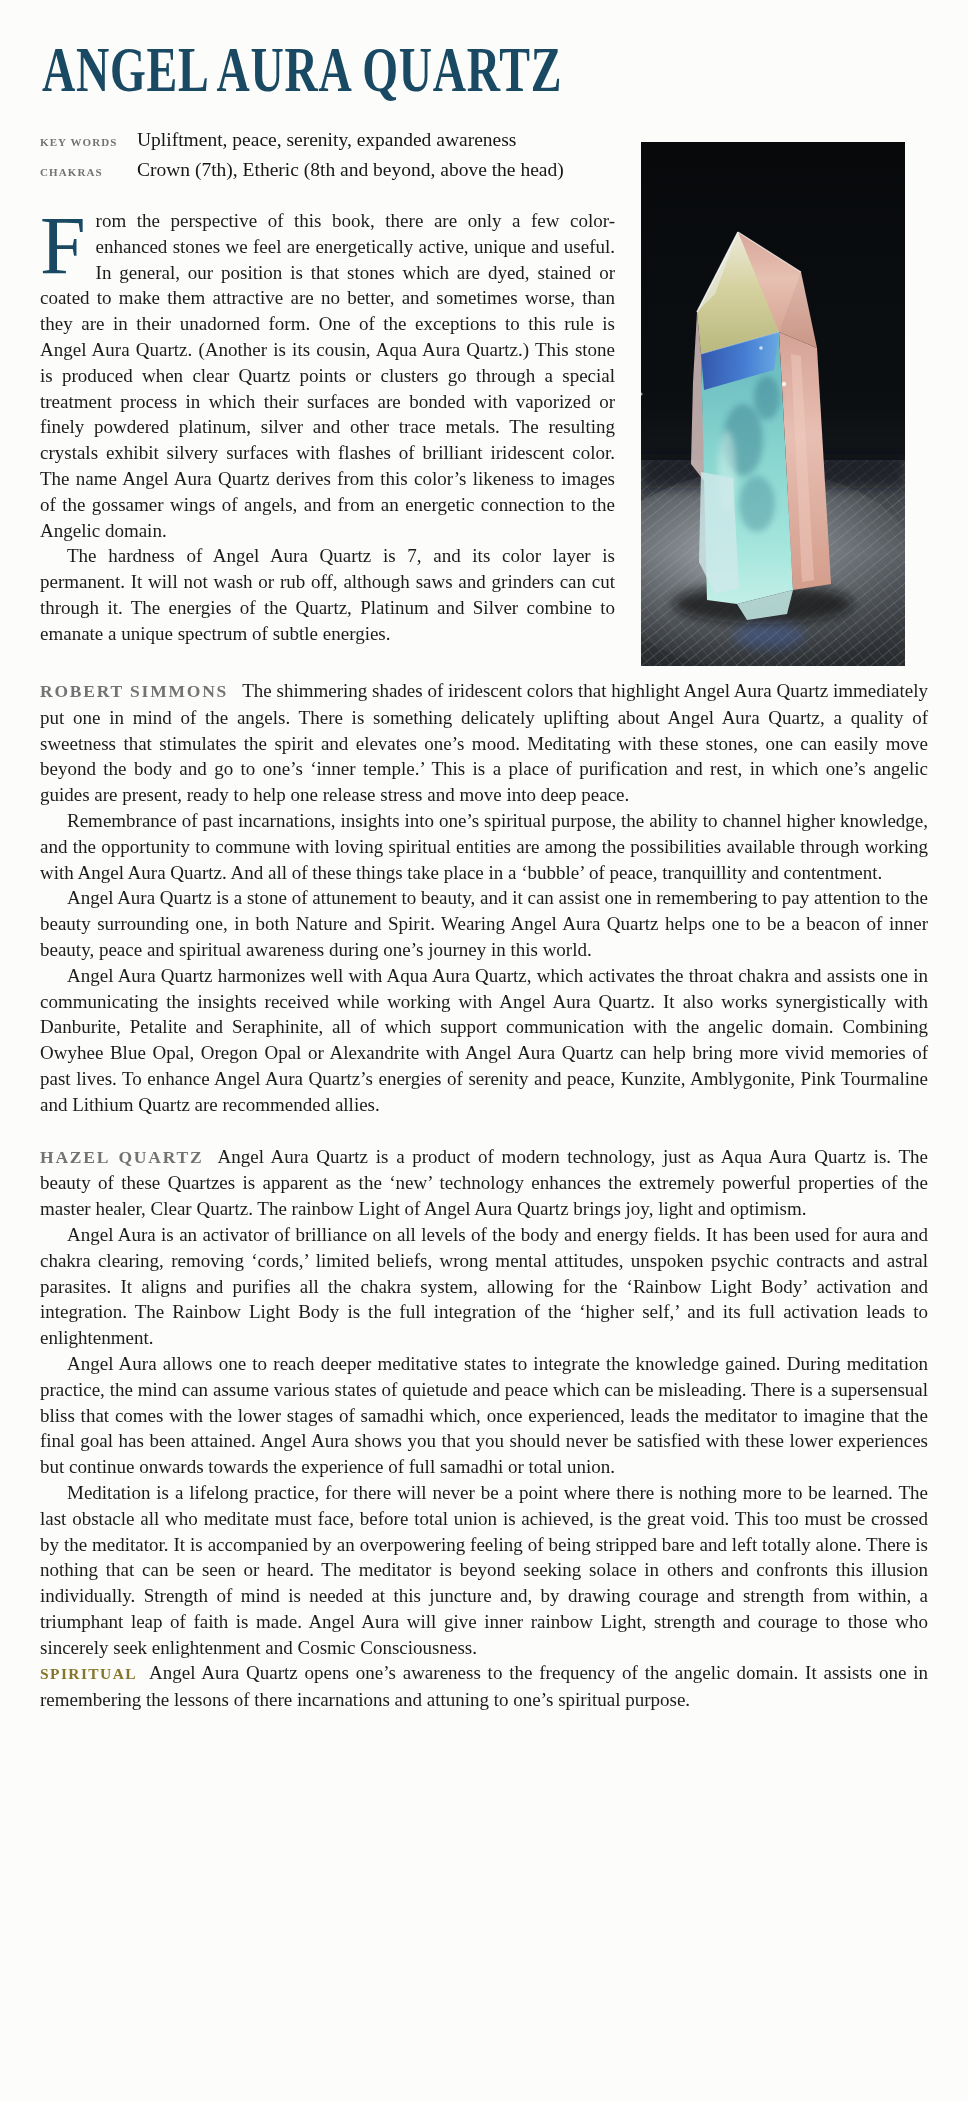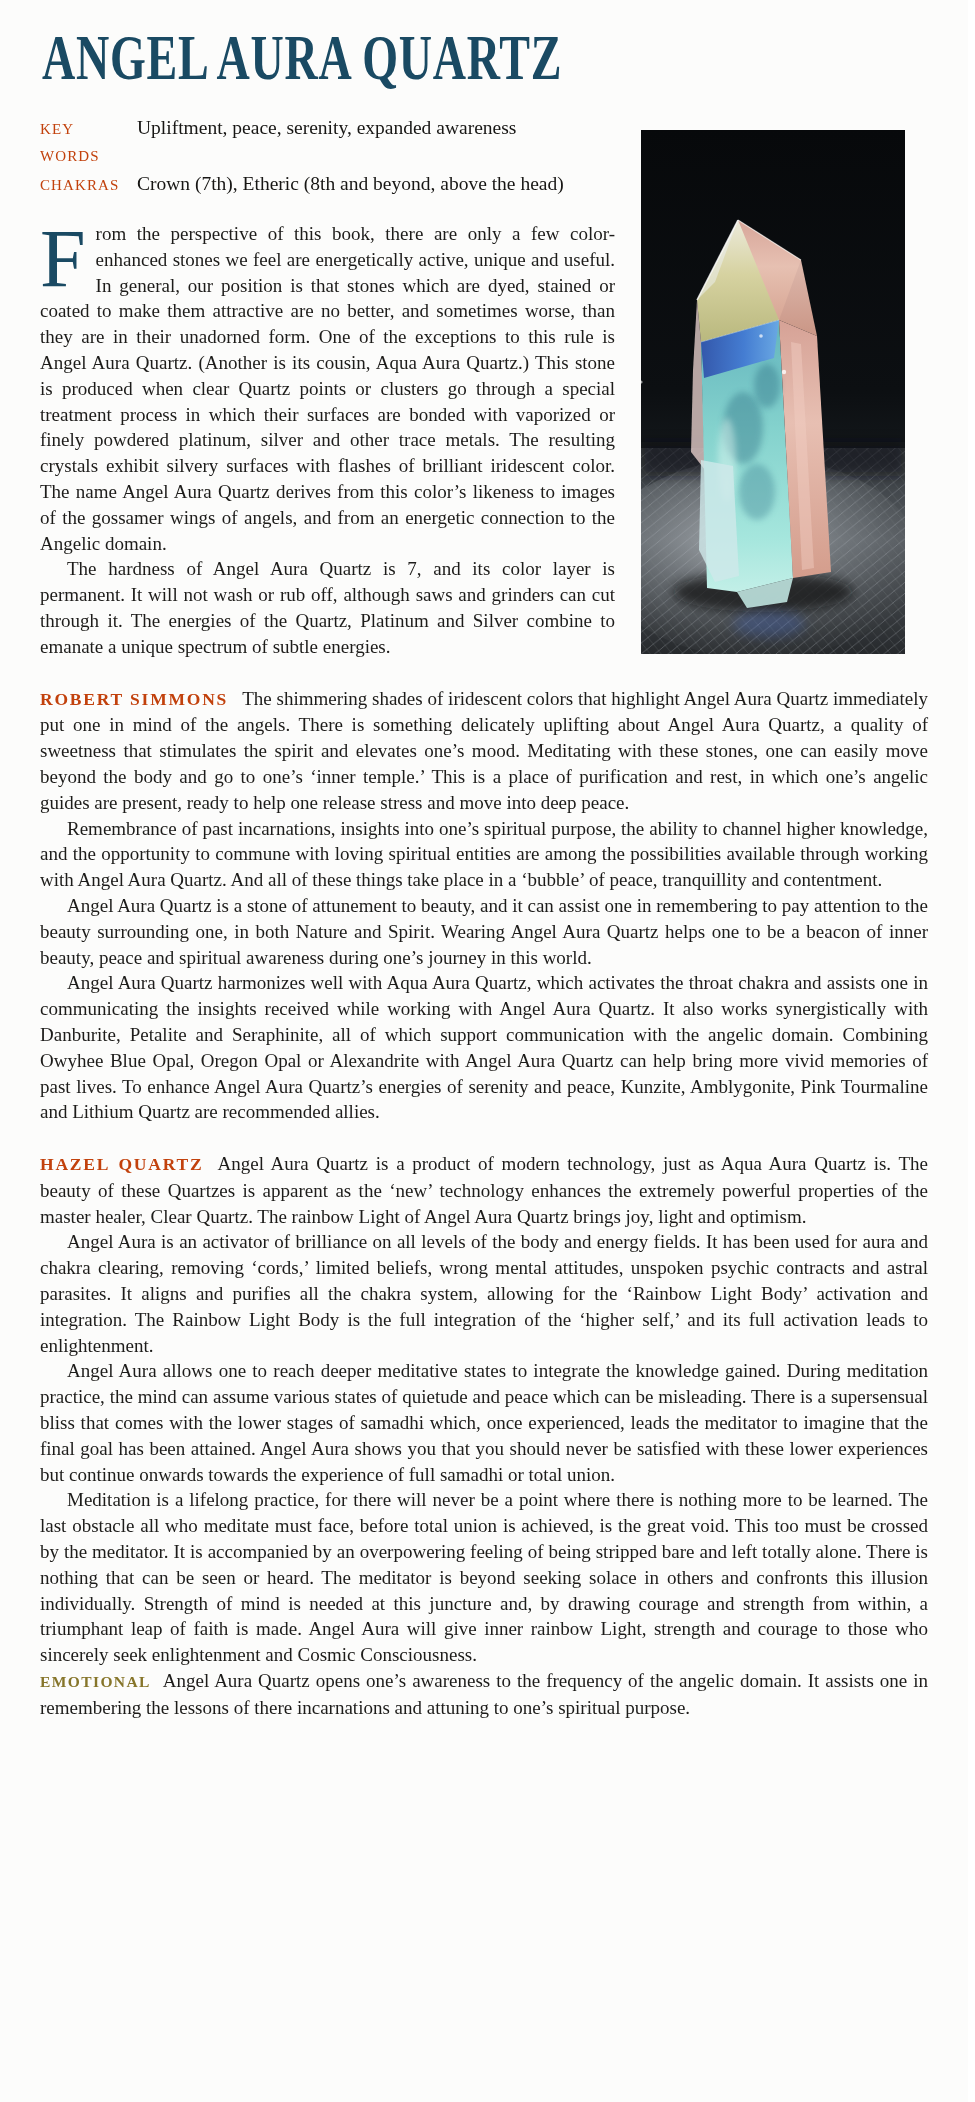--- a/index.html
+++ b/index.html
@@ -1,51 +1,51 @@
 <!DOCTYPE html>
 <html><head>
 <meta charset="utf-8">
 <style>
   html,body{margin:0;padding:0;background:#ffffff;}
   .page{
     width:968px;min-height:2102px;box-sizing:border-box;
-    background:#fcfcfb;padding:24px 40px 28px 40px;
+    background:#fcfcfb;padding:36px 40px 28px 40px;
     font-family:"Liberation Serif",serif;color:#1d1c1a;
     position:relative;overflow:hidden;
   }
   .title{
     font-family:"Liberation Serif",serif;font-weight:600;
     font-size:64px;line-height:64px;color:#1a4a63;
     letter-spacing:1px;white-space:nowrap;
     transform:scaleX(0.72);transform-origin:left center;
     margin:2px 0 24px 2px;
   }
   .props{margin:0 0 22px 0;}
   .prop-row{display:flex;align-items:baseline;line-height:27px;}
   .prop-label{
-    flex:0 0 97px;font-weight:400;font-size:15px;color:#c2410c;
+    flex:0 0 97px;font-weight:700;font-size:11px;color:#737373;
     letter-spacing:1.1px;font-family:"Liberation Serif",serif;
   }
   .prop-value{font-weight:400;font-size:19.5px;color:#171614;}
   .photo{
     float:right;width:264px;height:524px;
     margin:16px 23px 12px 26px;
   }
   .photo svg{display:block;}
   .intro{font-size:19px;line-height:25.8px;text-align:justify;}
   .intro p{margin:0;}
   .dropcap{
     float:left;color:#1a4a63;font-family:"Liberation Serif",serif;
     font-size:82px;line-height:62px;padding:7px 10px 0 0;font-weight:400;
   }
   .indent{text-indent:27px;}
   .sec{clear:both;margin-top:26px;font-size:19px;line-height:25.8px;text-align:justify;}
   .sec p{margin:0;}
   .sec-label{
-    font-weight:700;font-size:17.5px;letter-spacing:1.8px;color:#c2410c;
+    font-weight:700;font-size:17.5px;letter-spacing:1.8px;color:#737373;
     margin-right:14px;
   }
   .summaries{font-size:19px;line-height:25.8px;text-align:justify;}
   .summaries p{margin:0;}
   .sum-label{
     font-weight:700;font-size:15.5px;letter-spacing:1.4px;color:#86752a;
     margin-right:12px;
   }
 </style>
 </head>
@@ -176,17 +176,17 @@
     <p>
       <span class="sec-label">HAZEL QUARTZ</span><span>Angel Aura Quartz is a product of modern technology, just as Aqua Aura Quartz is. The beauty of these Quartzes is apparent as the ‘new’ technology enhances the extremely powerful properties of the master healer, Clear Quartz. The rainbow Light of Angel Aura Quartz brings joy, light and optimism.</span>
     </p>
     <p class="indent">Angel Aura is an activator of brilliance on all levels of the body and energy fields. It has been used for aura and chakra clearing, removing ‘cords,’ limited beliefs, wrong mental attitudes, unspoken psychic contracts and astral parasites. It aligns and purifies all the chakra system, allowing for the ‘Rainbow Light Body’ activation and integration. The Rainbow Light Body is the full integration of the ‘higher self,’ and its full activation leads to enlightenment.</p>
     <p class="indent">Angel Aura allows one to reach deeper meditative states to integrate the knowledge gained. During meditation practice, the mind can assume various states of quietude and peace which can be misleading. There is a supersensual bliss that comes with the lower stages of samadhi which, once experienced, leads the meditator to imagine that the final goal has been attained. Angel Aura shows you that you should never be satisfied with these lower experiences but continue onwards towards the experience of full samadhi or total union.</p>
     <p class="indent">Meditation is a lifelong practice, for there will never be a point where there is nothing more to be learned. The last obstacle all who meditate must face, before total union is achieved, is the great void. This too must be crossed by the meditator. It is accompanied by an overpowering feeling of being stripped bare and left totally alone. There is nothing that can be seen or heard. The meditator is beyond seeking solace in others and confronts this illusion individually. Strength of mind is needed at this juncture and, by drawing courage and strength from within, a triumphant leap of faith is made. Angel Aura will give inner rainbow Light, strength and courage to those who sincerely seek enlightenment and Cosmic Consciousness.</p>
   </div>
 
   <div class="summaries">
     <p>
-      <span class="sum-label">EMOTIONAL</span><span>Angel Aura Quartz opens one’s awareness to the frequency of the angelic domain. It assists one in remembering the lessons of there incarnations and attuning to one’s spiritual purpose.</span>
+      <span class="sum-label">SPIRITUAL</span><span>Angel Aura Quartz opens one’s awareness to the frequency of the angelic domain. It assists one in remembering the lessons of there incarnations and attuning to one’s spiritual purpose.</span>
     </p>
   </div>
 
 </div>
 
 </body></html>

